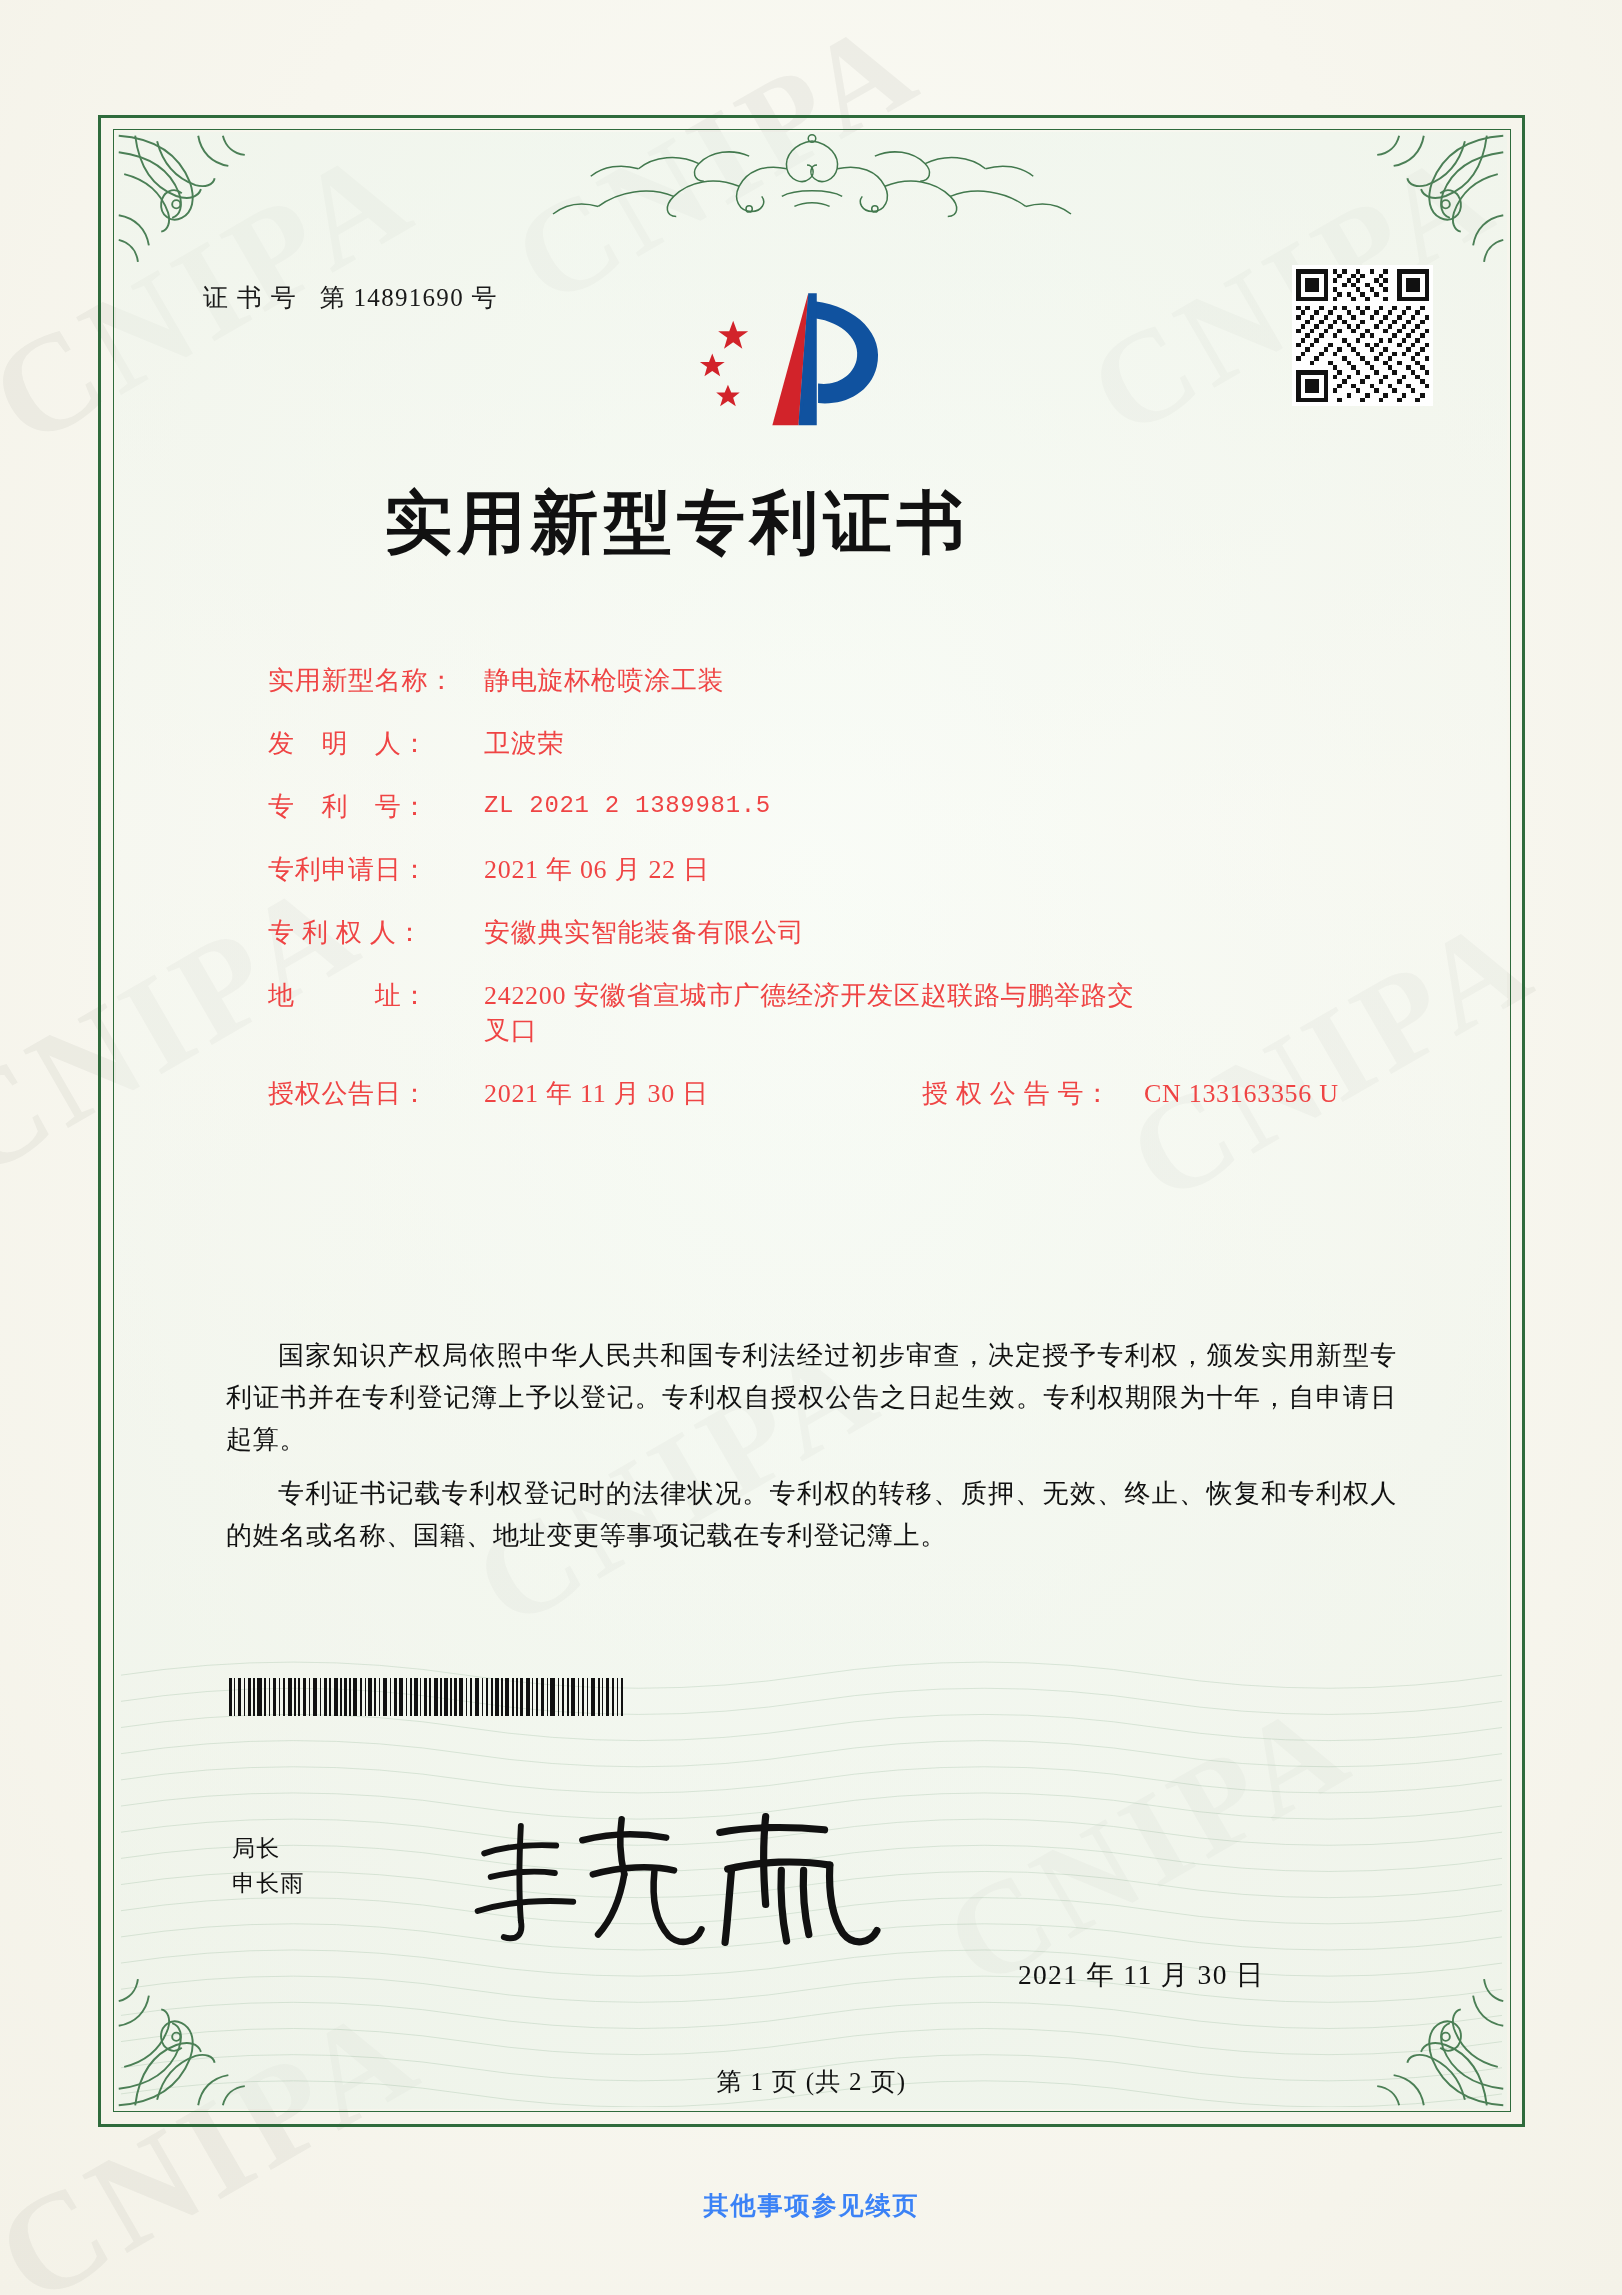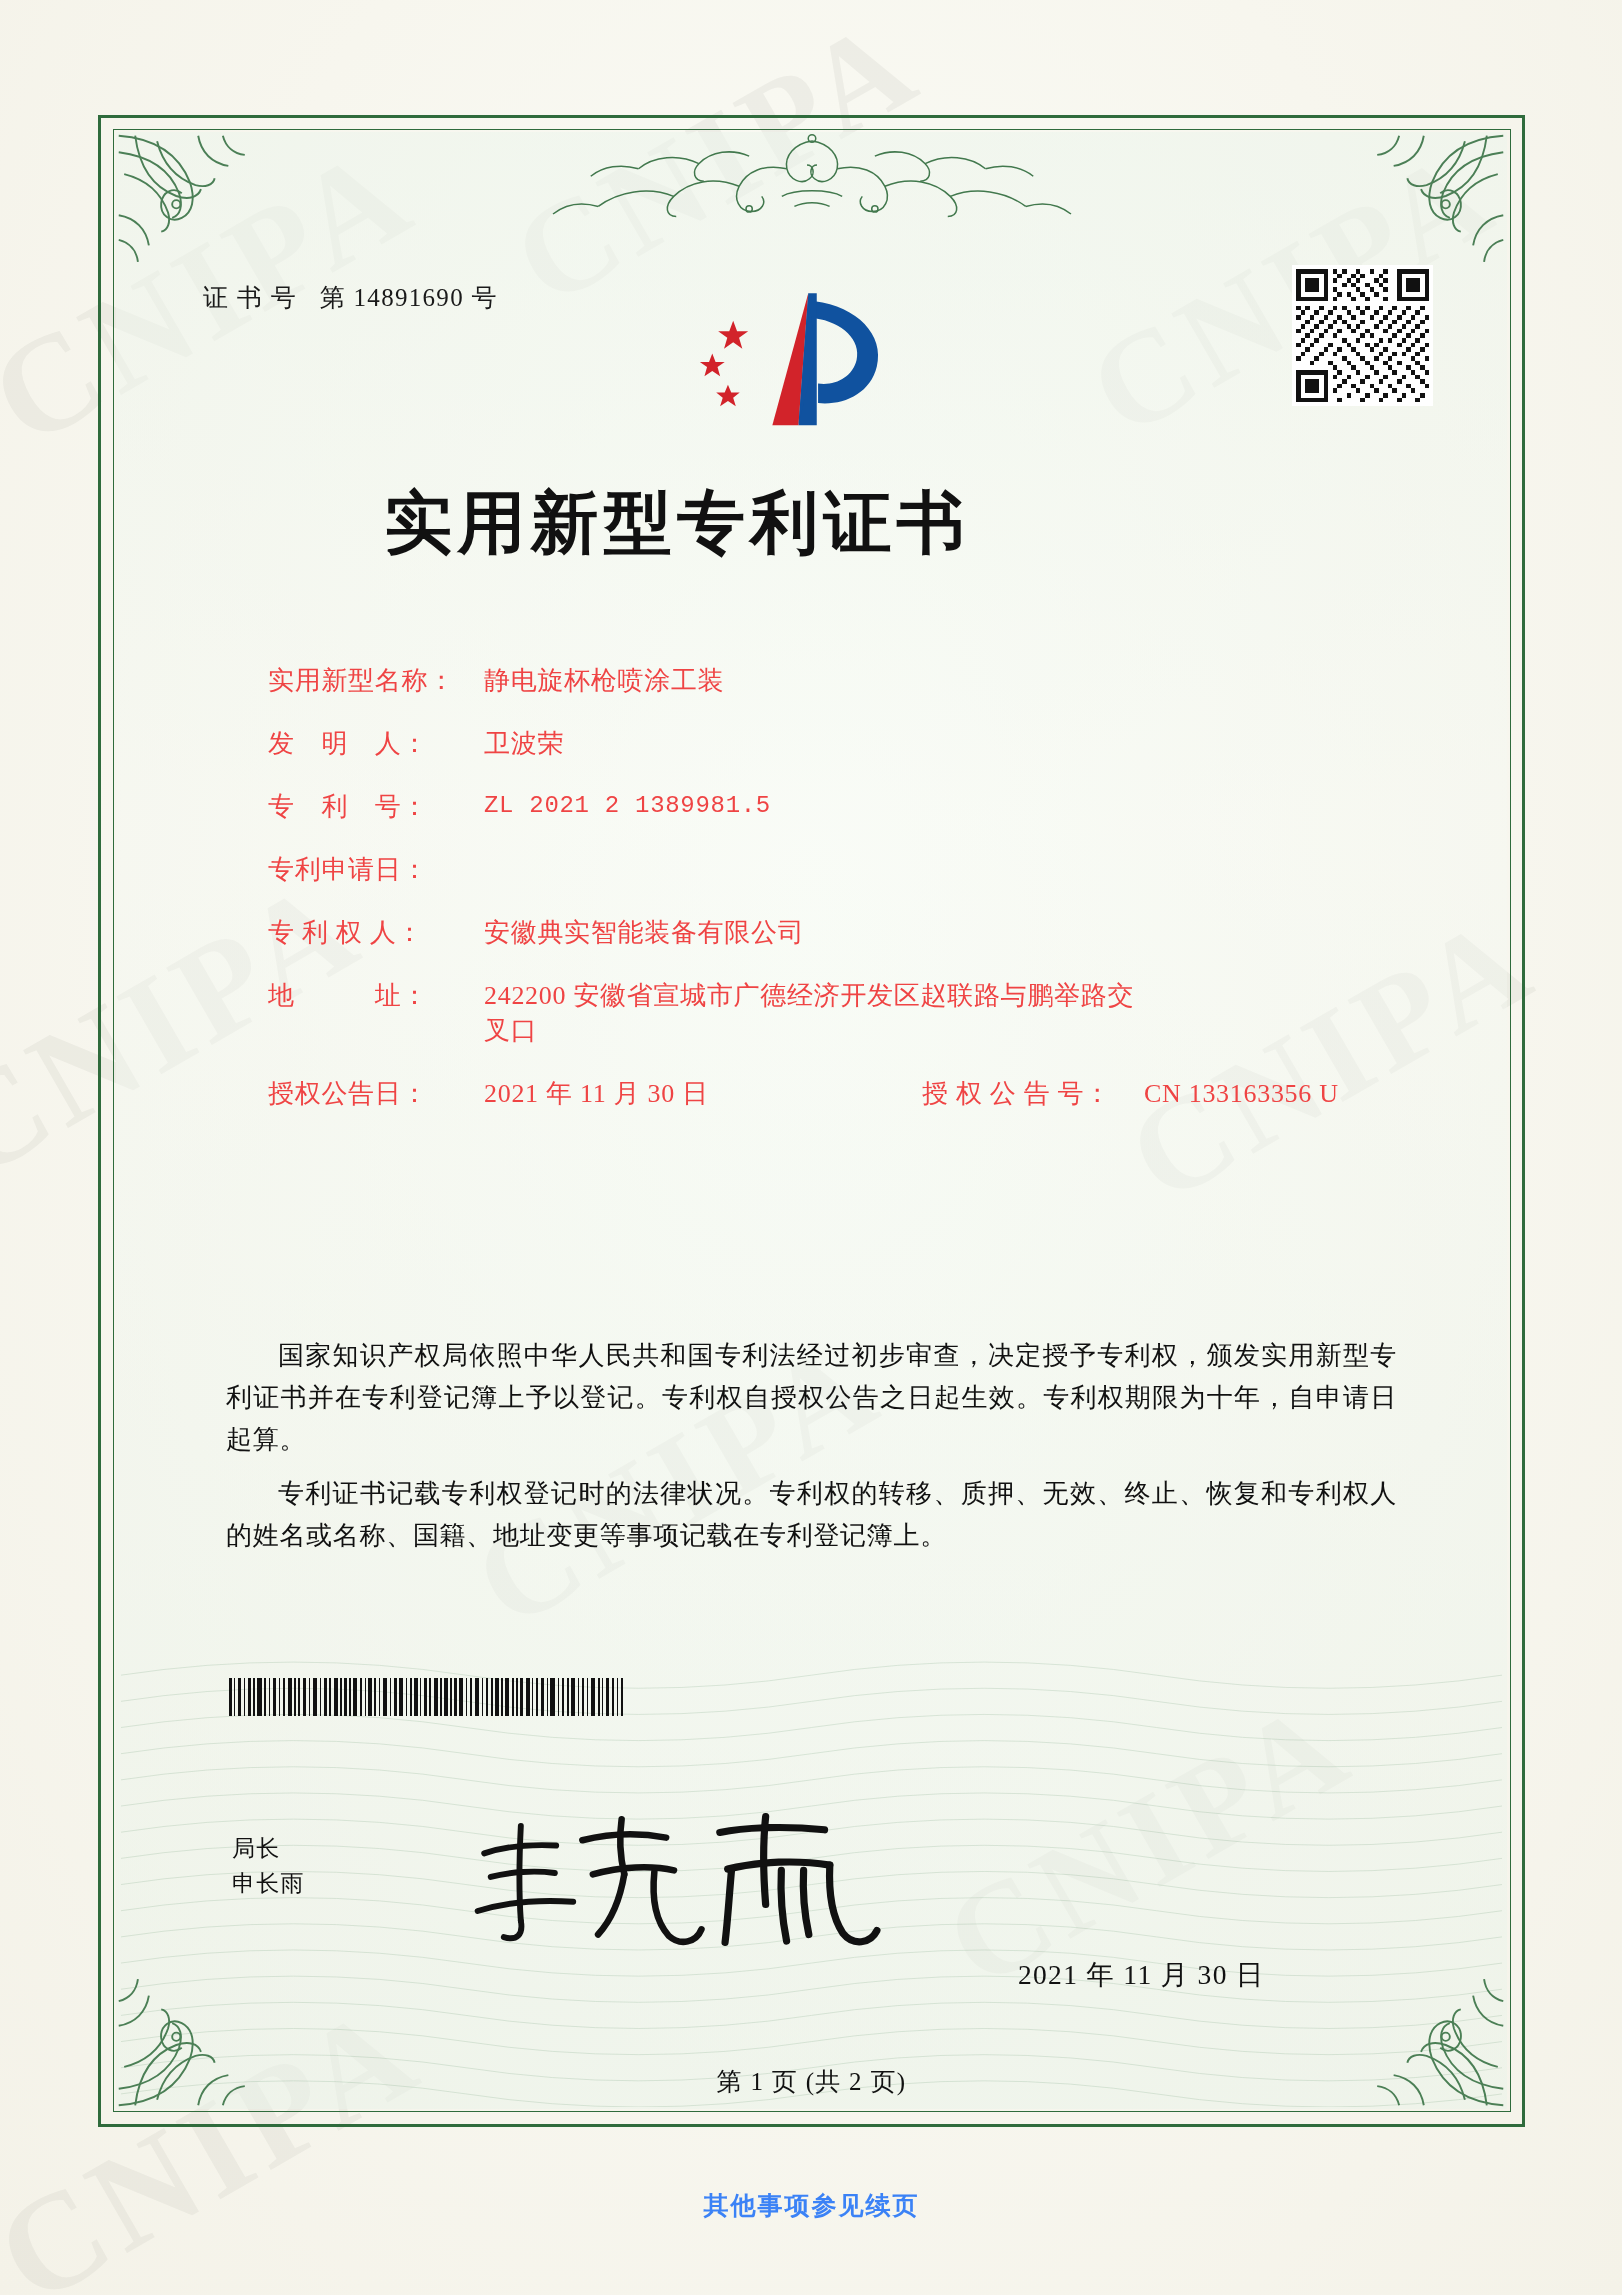--- a/index.html
+++ b/index.html
@@ -651,20 +651,21 @@
     <div class="field-value">卫波荣</div>
   </div>
 
   <div class="field-row">
     <div class="field-label">专　利　号：</div>
     <div class="field-value mono">ZL 2021 2 1389981.5</div>
   </div>
 
   <div class="field-row">
     <div class="field-label">专利申请日：</div>
+    <div class="field-value">2021 年 06 月 22 日</div>
   </div>
 
   <div class="field-row">
     <div class="field-label">专 利 权 人：</div>
     <div class="field-value">安徽典实智能装备有限公司</div>
   </div>
 
   <div class="field-row">
     <div class="field-label">地　　　址：</div>
     <div class="field-value">

